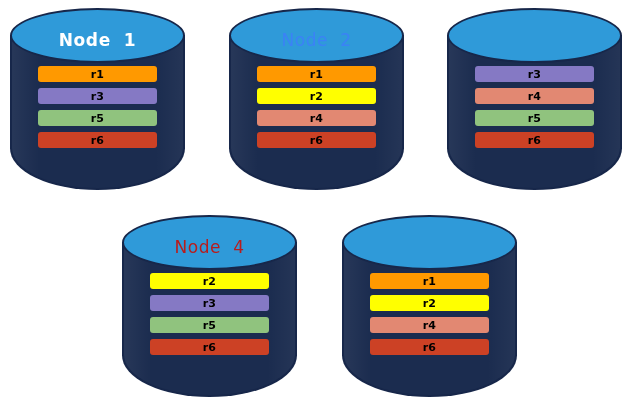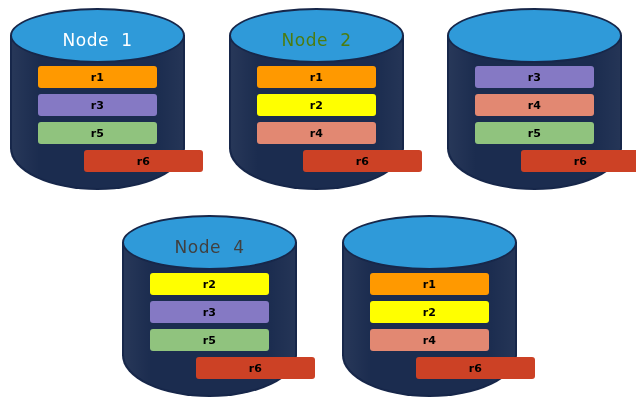--- a/index.html
+++ b/index.html
@@ -96,68 +96,67 @@
     position: absolute;
     left: 28px;
     top: 58px;
     width: 119px;
     z-index: 4;
   }
 
   .replica-bar {
     position: relative;
     width: 119px;
-    height: 22px;
+    height: 16px;
     margin-bottom: 6px;
     border-radius: 3px;
     display: flex;
     align-items: center;
     justify-content: center;
   }
 
   .replica-bar:last-child {
     margin-bottom: 0;
-    margin-left: 46px;
   }
 
   .replica-label {
     font-size: 11px;
     font-weight: bold;
     color: #000000;
     line-height: 1;
     letter-spacing: 0.2px;
   }
 </style>
 </head>
 <body style="background: rgb(255, 255, 255);">
 
 <div id="diagram-canvas">
     <div class="node" style="left: 10px; top: 8px;">
       <div class="node-body" style="background: rgb(27, 44, 79);"></div>
       <div class="node-top" style="background: rgb(47, 154, 217);"></div>
-      <div class="node-label" style="color: rgb(255, 255, 255);">Node  1</div>
+      <div class="node-label" style="color: rgb(255, 255, 255); font-weight: bold;">Node  1</div>
       <div class="replica-list">
         <div class="replica-bar" style="background: rgb(255, 153, 0);">
           <span class="replica-label" style="color: rgb(0, 0, 0);">r1</span>
         </div>
         <div class="replica-bar" style="background: rgb(133, 121, 196);">
           <span class="replica-label" style="color: rgb(0, 0, 0);">r3</span>
         </div>
         <div class="replica-bar" style="background: rgb(144, 195, 126);">
           <span class="replica-label" style="color: rgb(0, 0, 0);">r5</span>
         </div>
         <div class="replica-bar" style="background: rgb(204, 65, 37);">
           <span class="replica-label" style="color: rgb(0, 0, 0);">r6</span>
         </div>
       </div>
     </div>
     <div class="node" style="left: 229px; top: 8px;">
       <div class="node-body" style="background: rgb(27, 44, 79);"></div>
       <div class="node-top" style="background: rgb(47, 154, 217);"></div>
-      <div class="node-label" style="color: #4d7c0f;">Node  2</div>
+      <div class="node-label" style="color: #3b82f6;">Node  2</div>
       <div class="replica-list">
         <div class="replica-bar" style="background: rgb(255, 153, 0);">
           <span class="replica-label" style="color: rgb(0, 0, 0);">r1</span>
         </div>
         <div class="replica-bar" style="background: rgb(255, 255, 0);">
           <span class="replica-label" style="color: rgb(0, 0, 0);">r2</span>
         </div>
         <div class="replica-bar" style="background: rgb(226, 136, 114);">
           <span class="replica-label" style="color: rgb(0, 0, 0);">r4</span>
         </div>
@@ -180,21 +179,21 @@
           <span class="replica-label" style="color: rgb(0, 0, 0);">r5</span>
         </div>
         <div class="replica-bar" style="background: rgb(204, 65, 37);">
           <span class="replica-label" style="color: rgb(0, 0, 0);">r6</span>
         </div>
       </div>
     </div>
     <div class="node" style="left: 122px; top: 215px;">
       <div class="node-body" style="background: rgb(27, 44, 79);"></div>
       <div class="node-top" style="background: rgb(47, 154, 217);"></div>
-      <div class="node-label" style="color: #404040;">Node  4</div>
+      <div class="node-label" style="color: #b91c1c;">Node  4</div>
       <div class="replica-list">
         <div class="replica-bar" style="background: rgb(255, 255, 0);">
           <span class="replica-label" style="color: rgb(0, 0, 0);">r2</span>
         </div>
         <div class="replica-bar" style="background: rgb(133, 121, 196);">
           <span class="replica-label" style="color: rgb(0, 0, 0);">r3</span>
         </div>
         <div class="replica-bar" style="background: rgb(144, 195, 126);">
           <span class="replica-label" style="color: rgb(0, 0, 0);">r5</span>
         </div>

